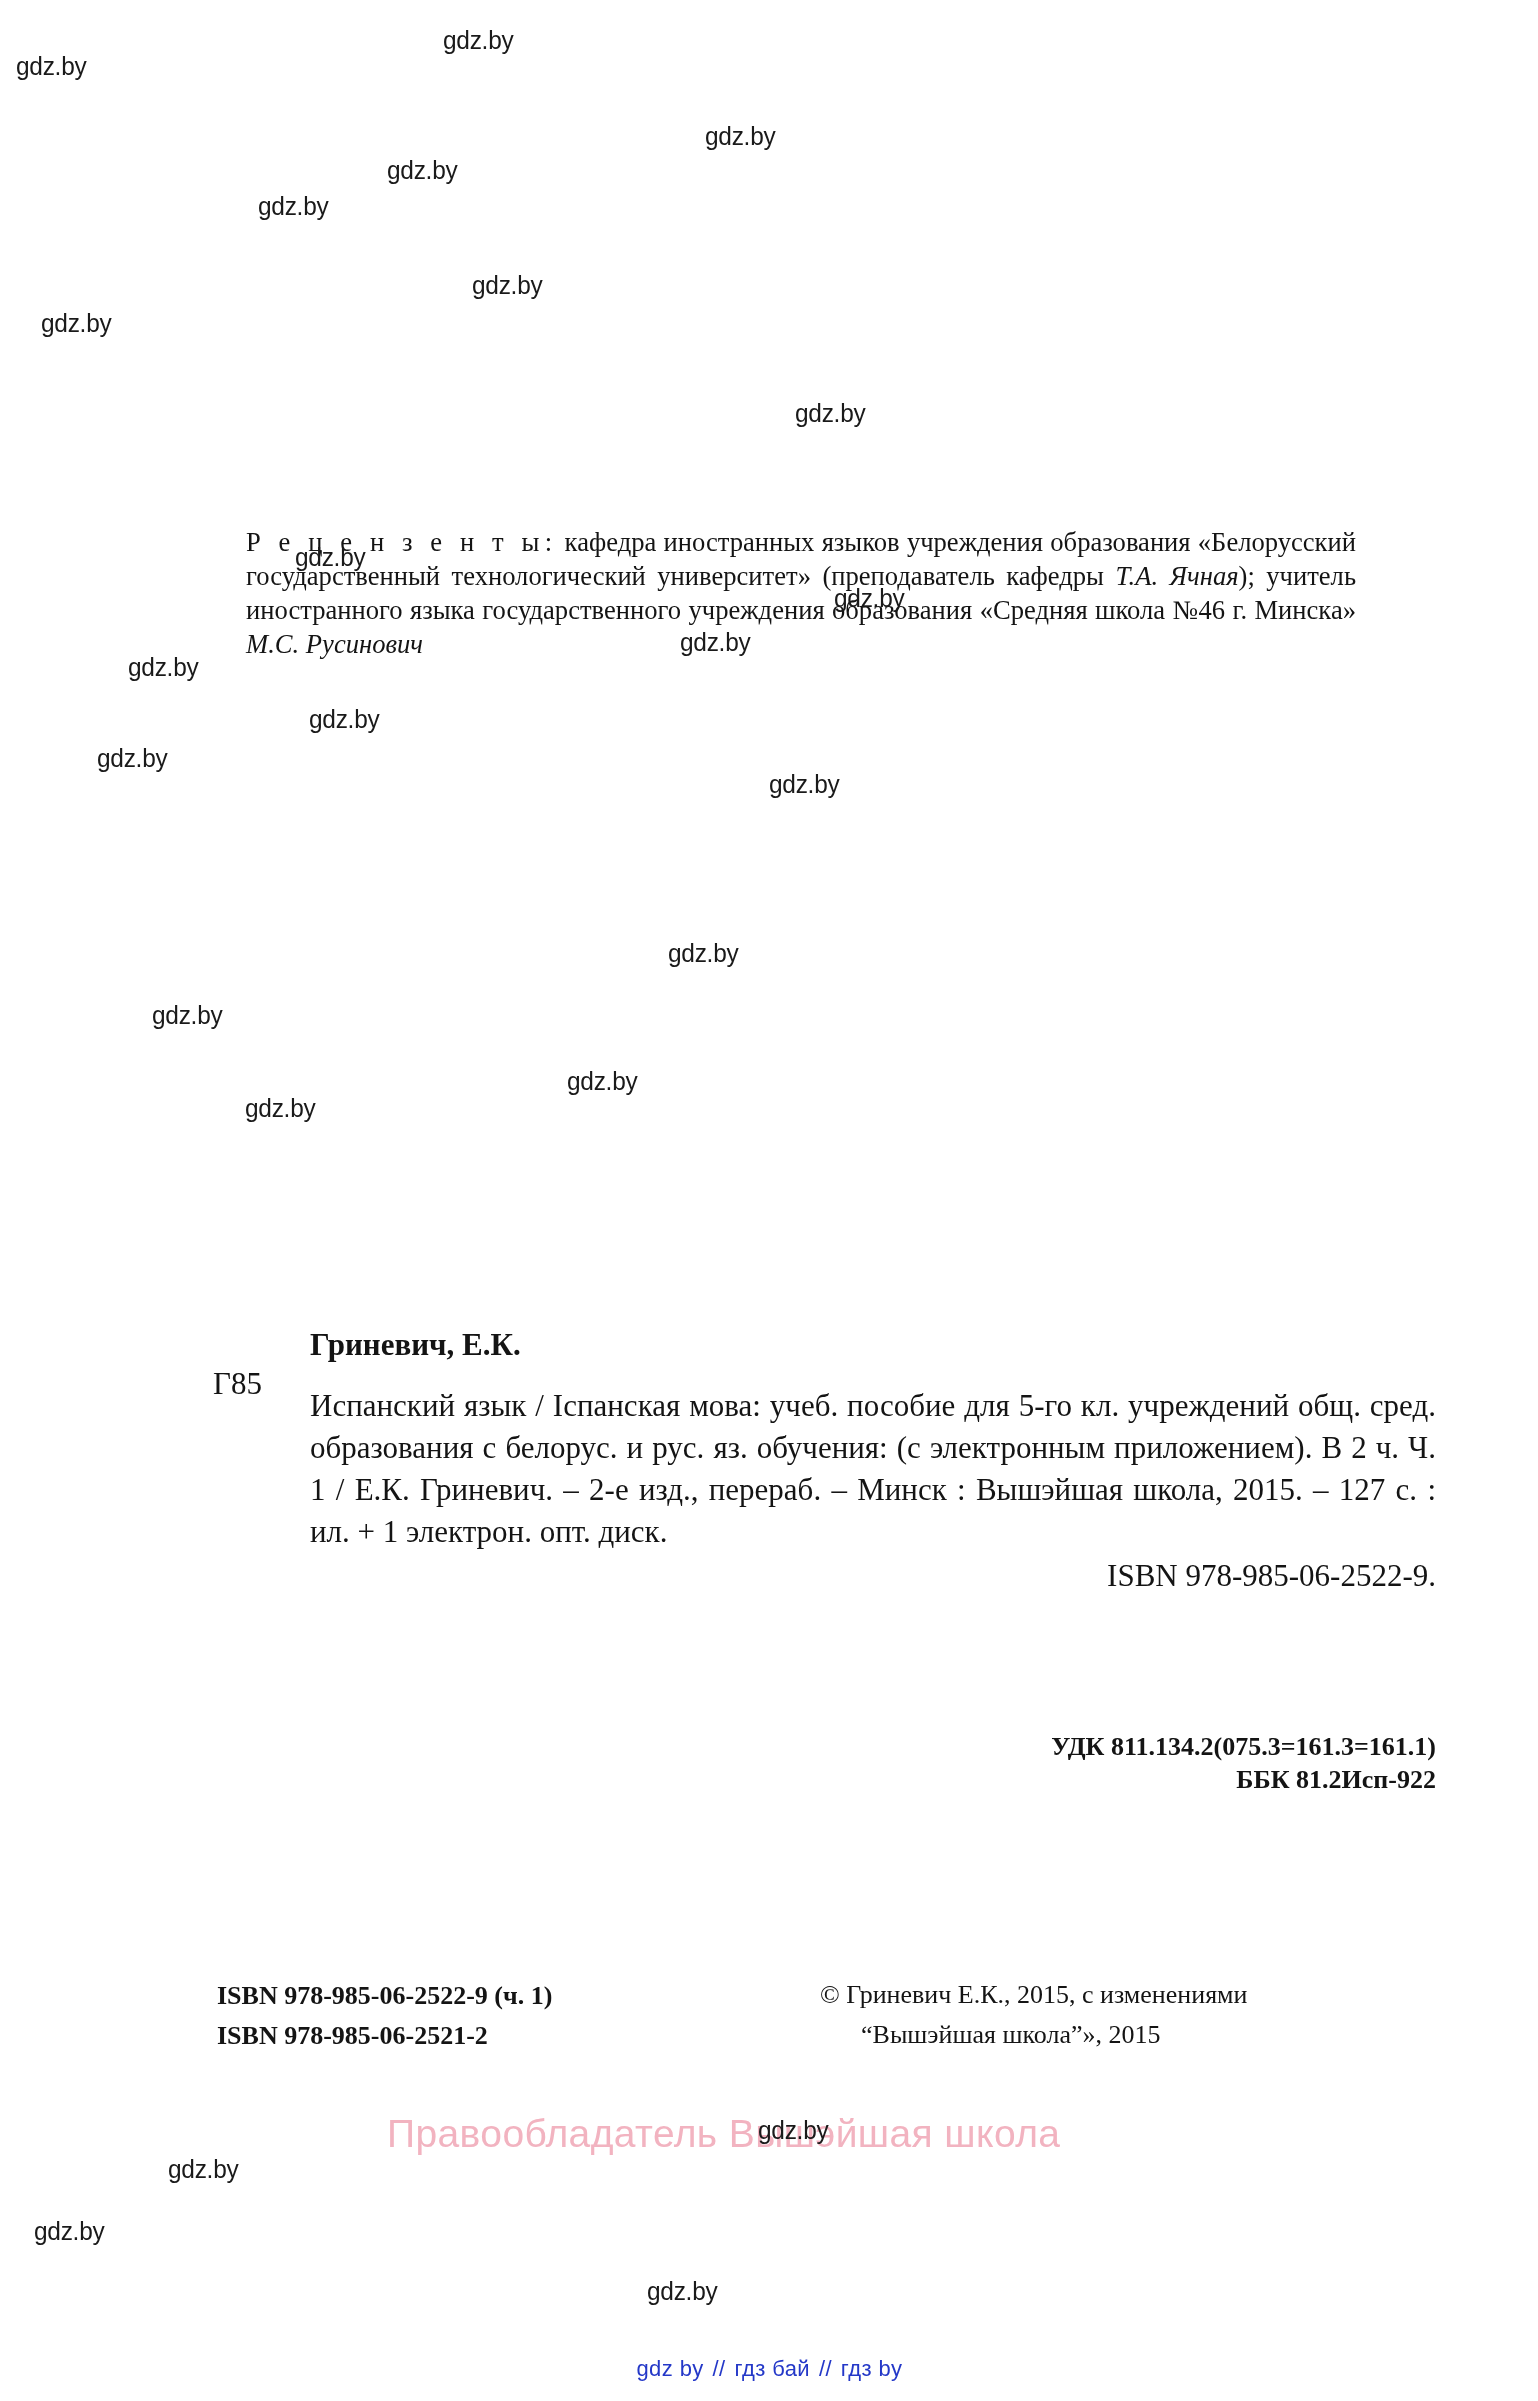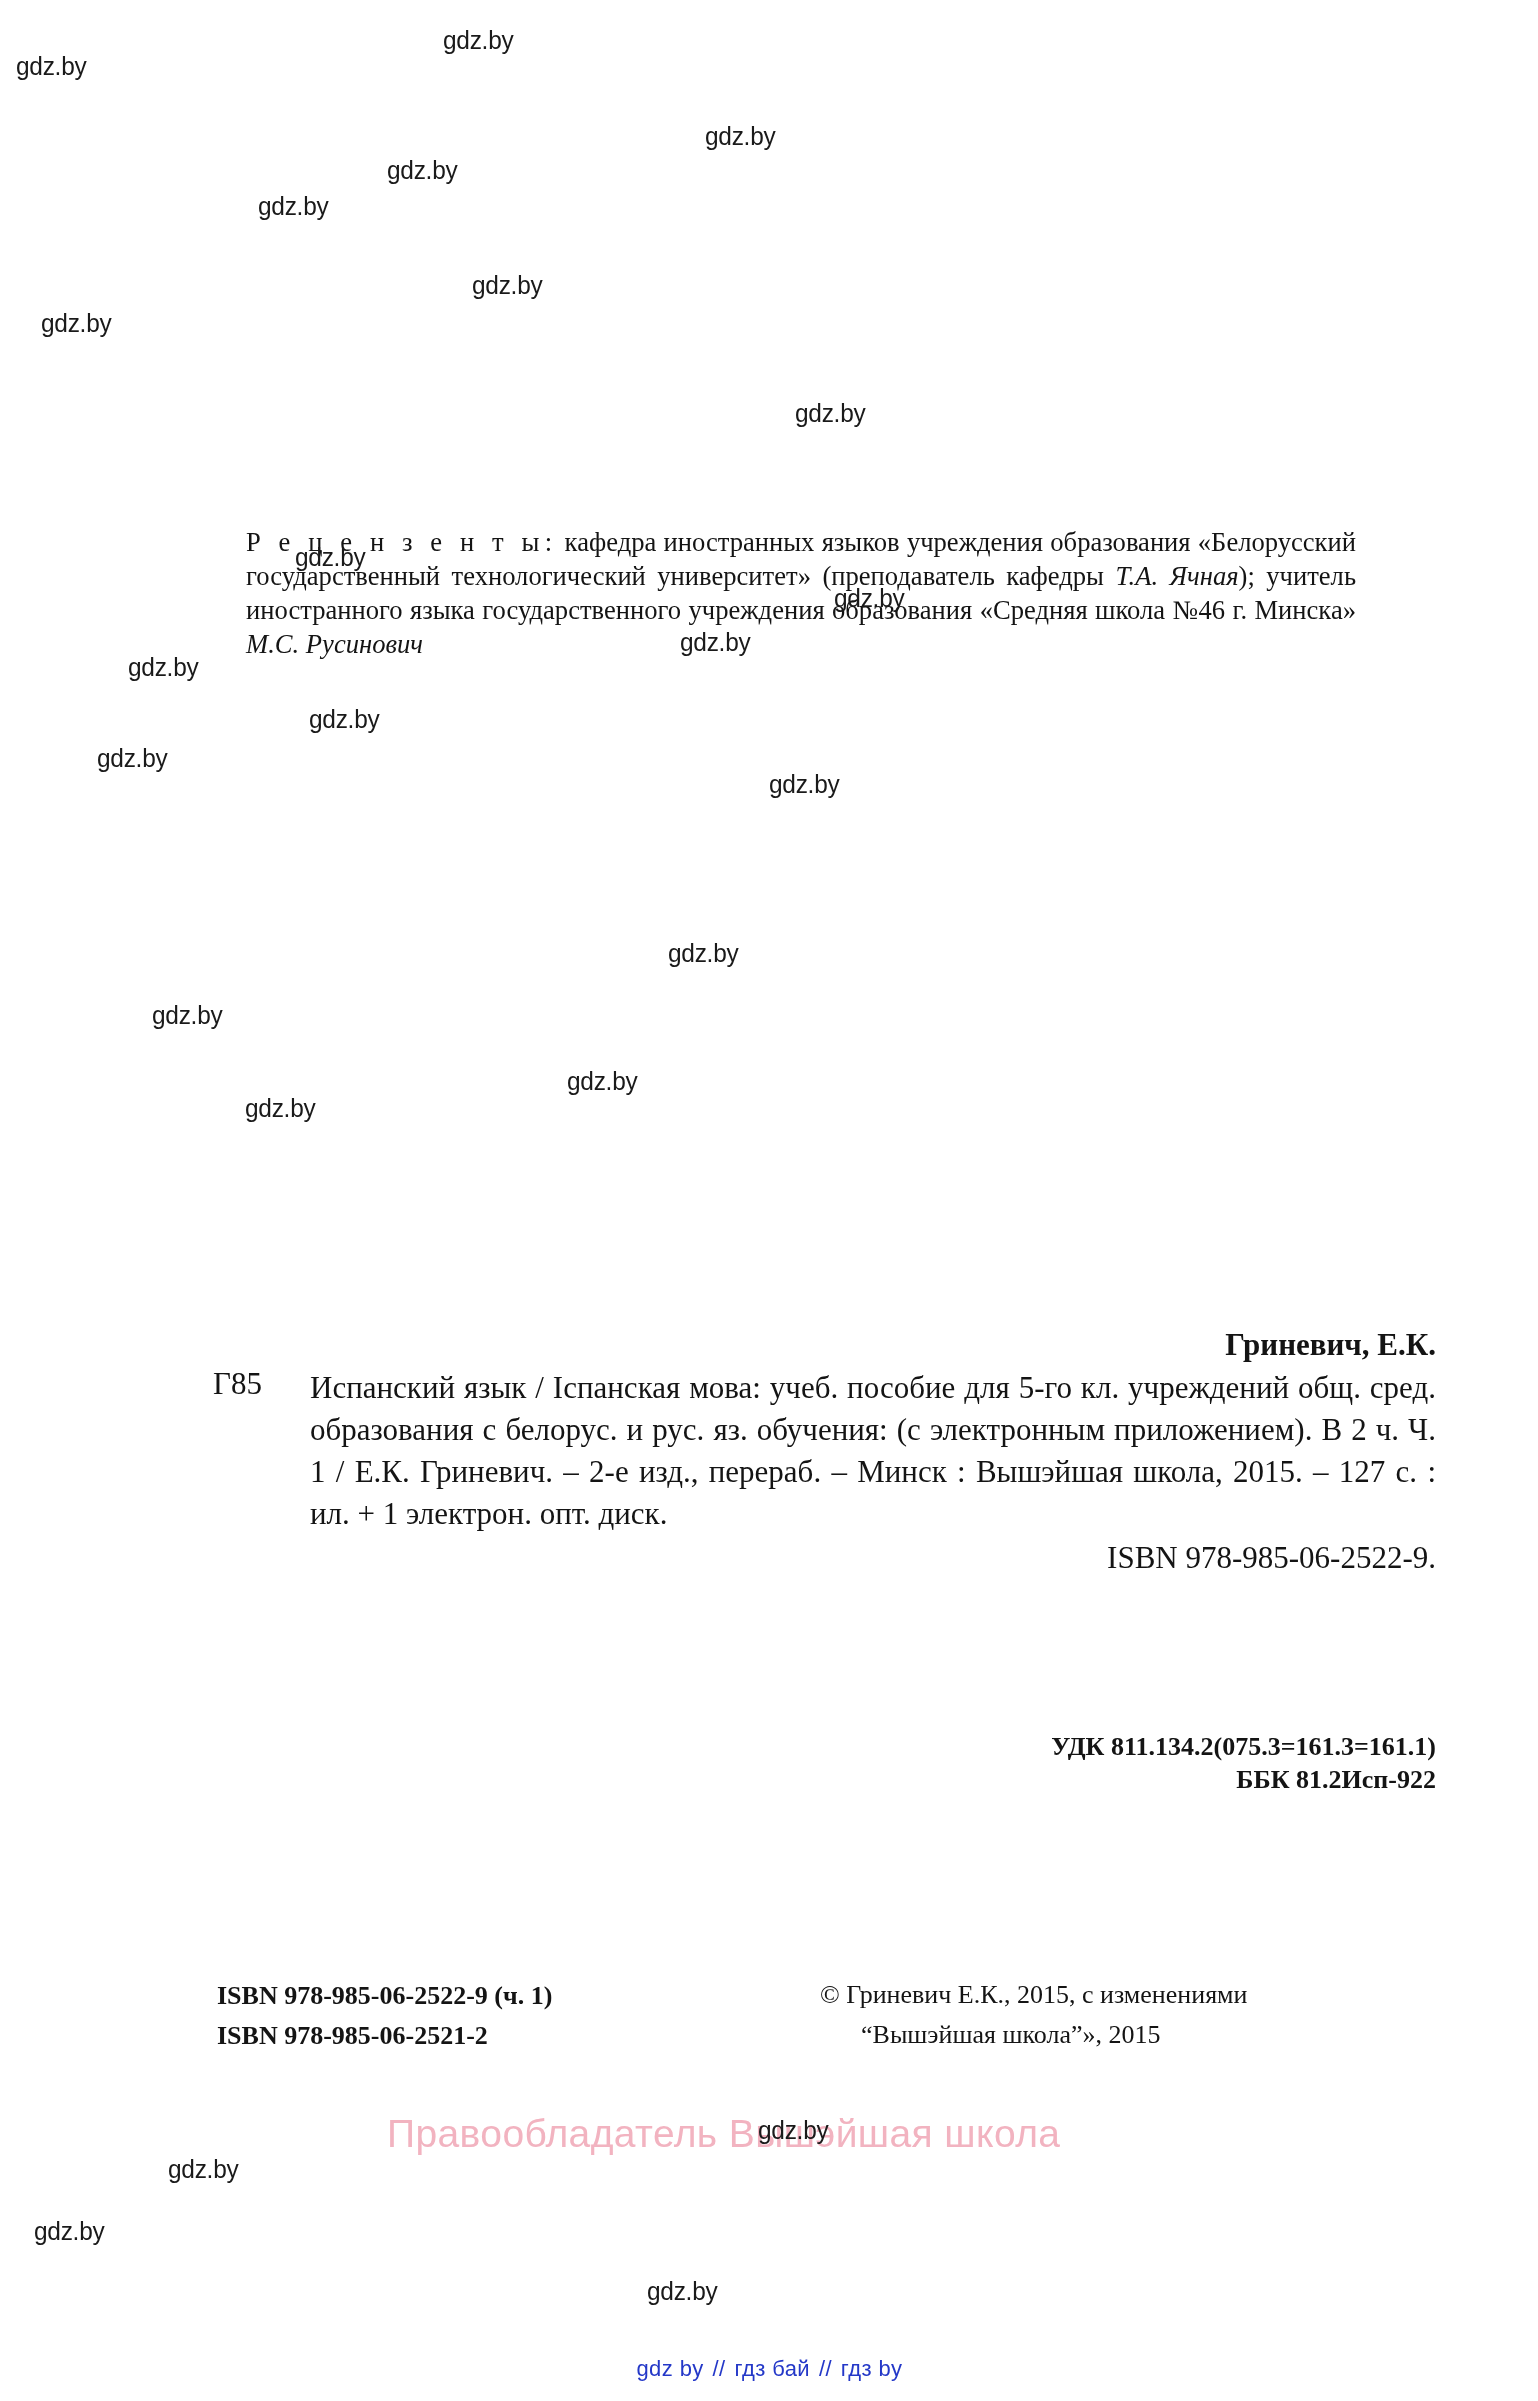--- a/index.html
+++ b/index.html
@@ -113,22 +113,22 @@
     top: 1324px;
     width: 1126px;
     font-size: 31px;
     line-height: 42px;
     text-align: justify;
     text-justify: inter-word;
   }
   .biblio .author {
     font-weight: bold;
     display: block;
-    text-align: right;
-    margin-bottom: 1px;
+    text-align: left;
+    margin-bottom: 19px;
   }
   .biblio p { margin: 0; }
   .biblio .isbn-line {
     display: block;
     text-align: right;
     text-indent: 64px;
     margin-top: 2px;
   }
 
   .shelfmark {

